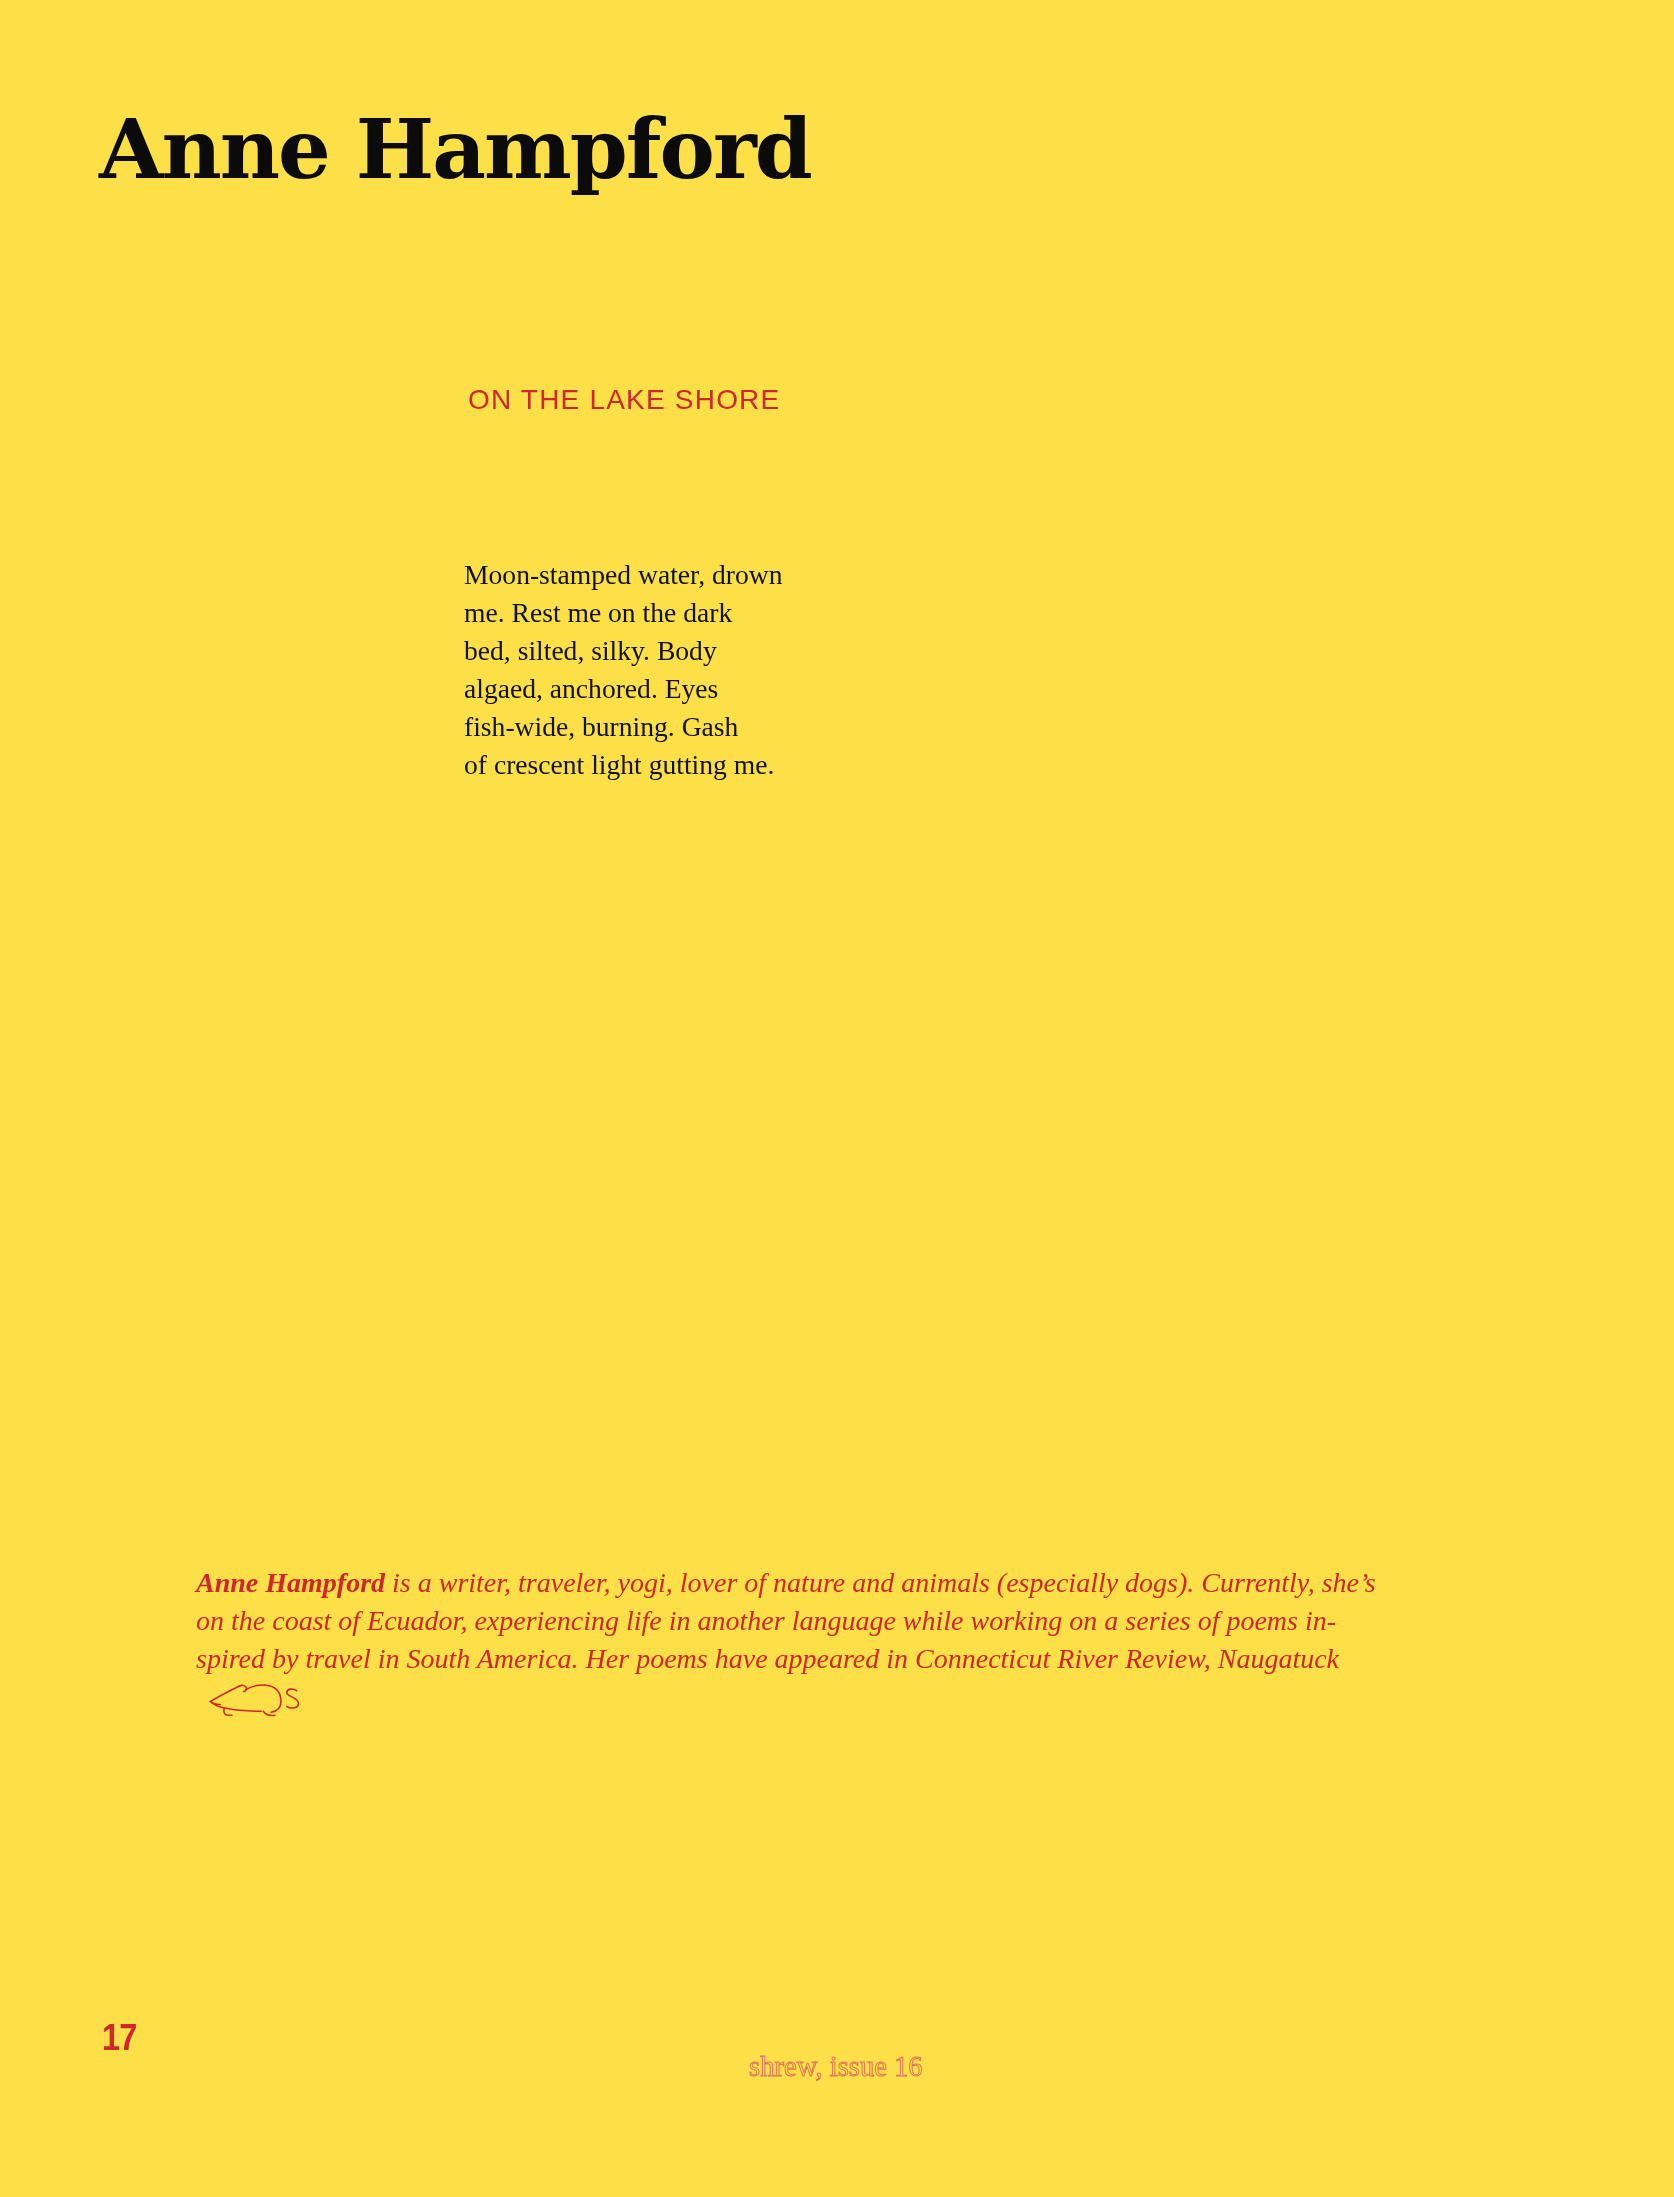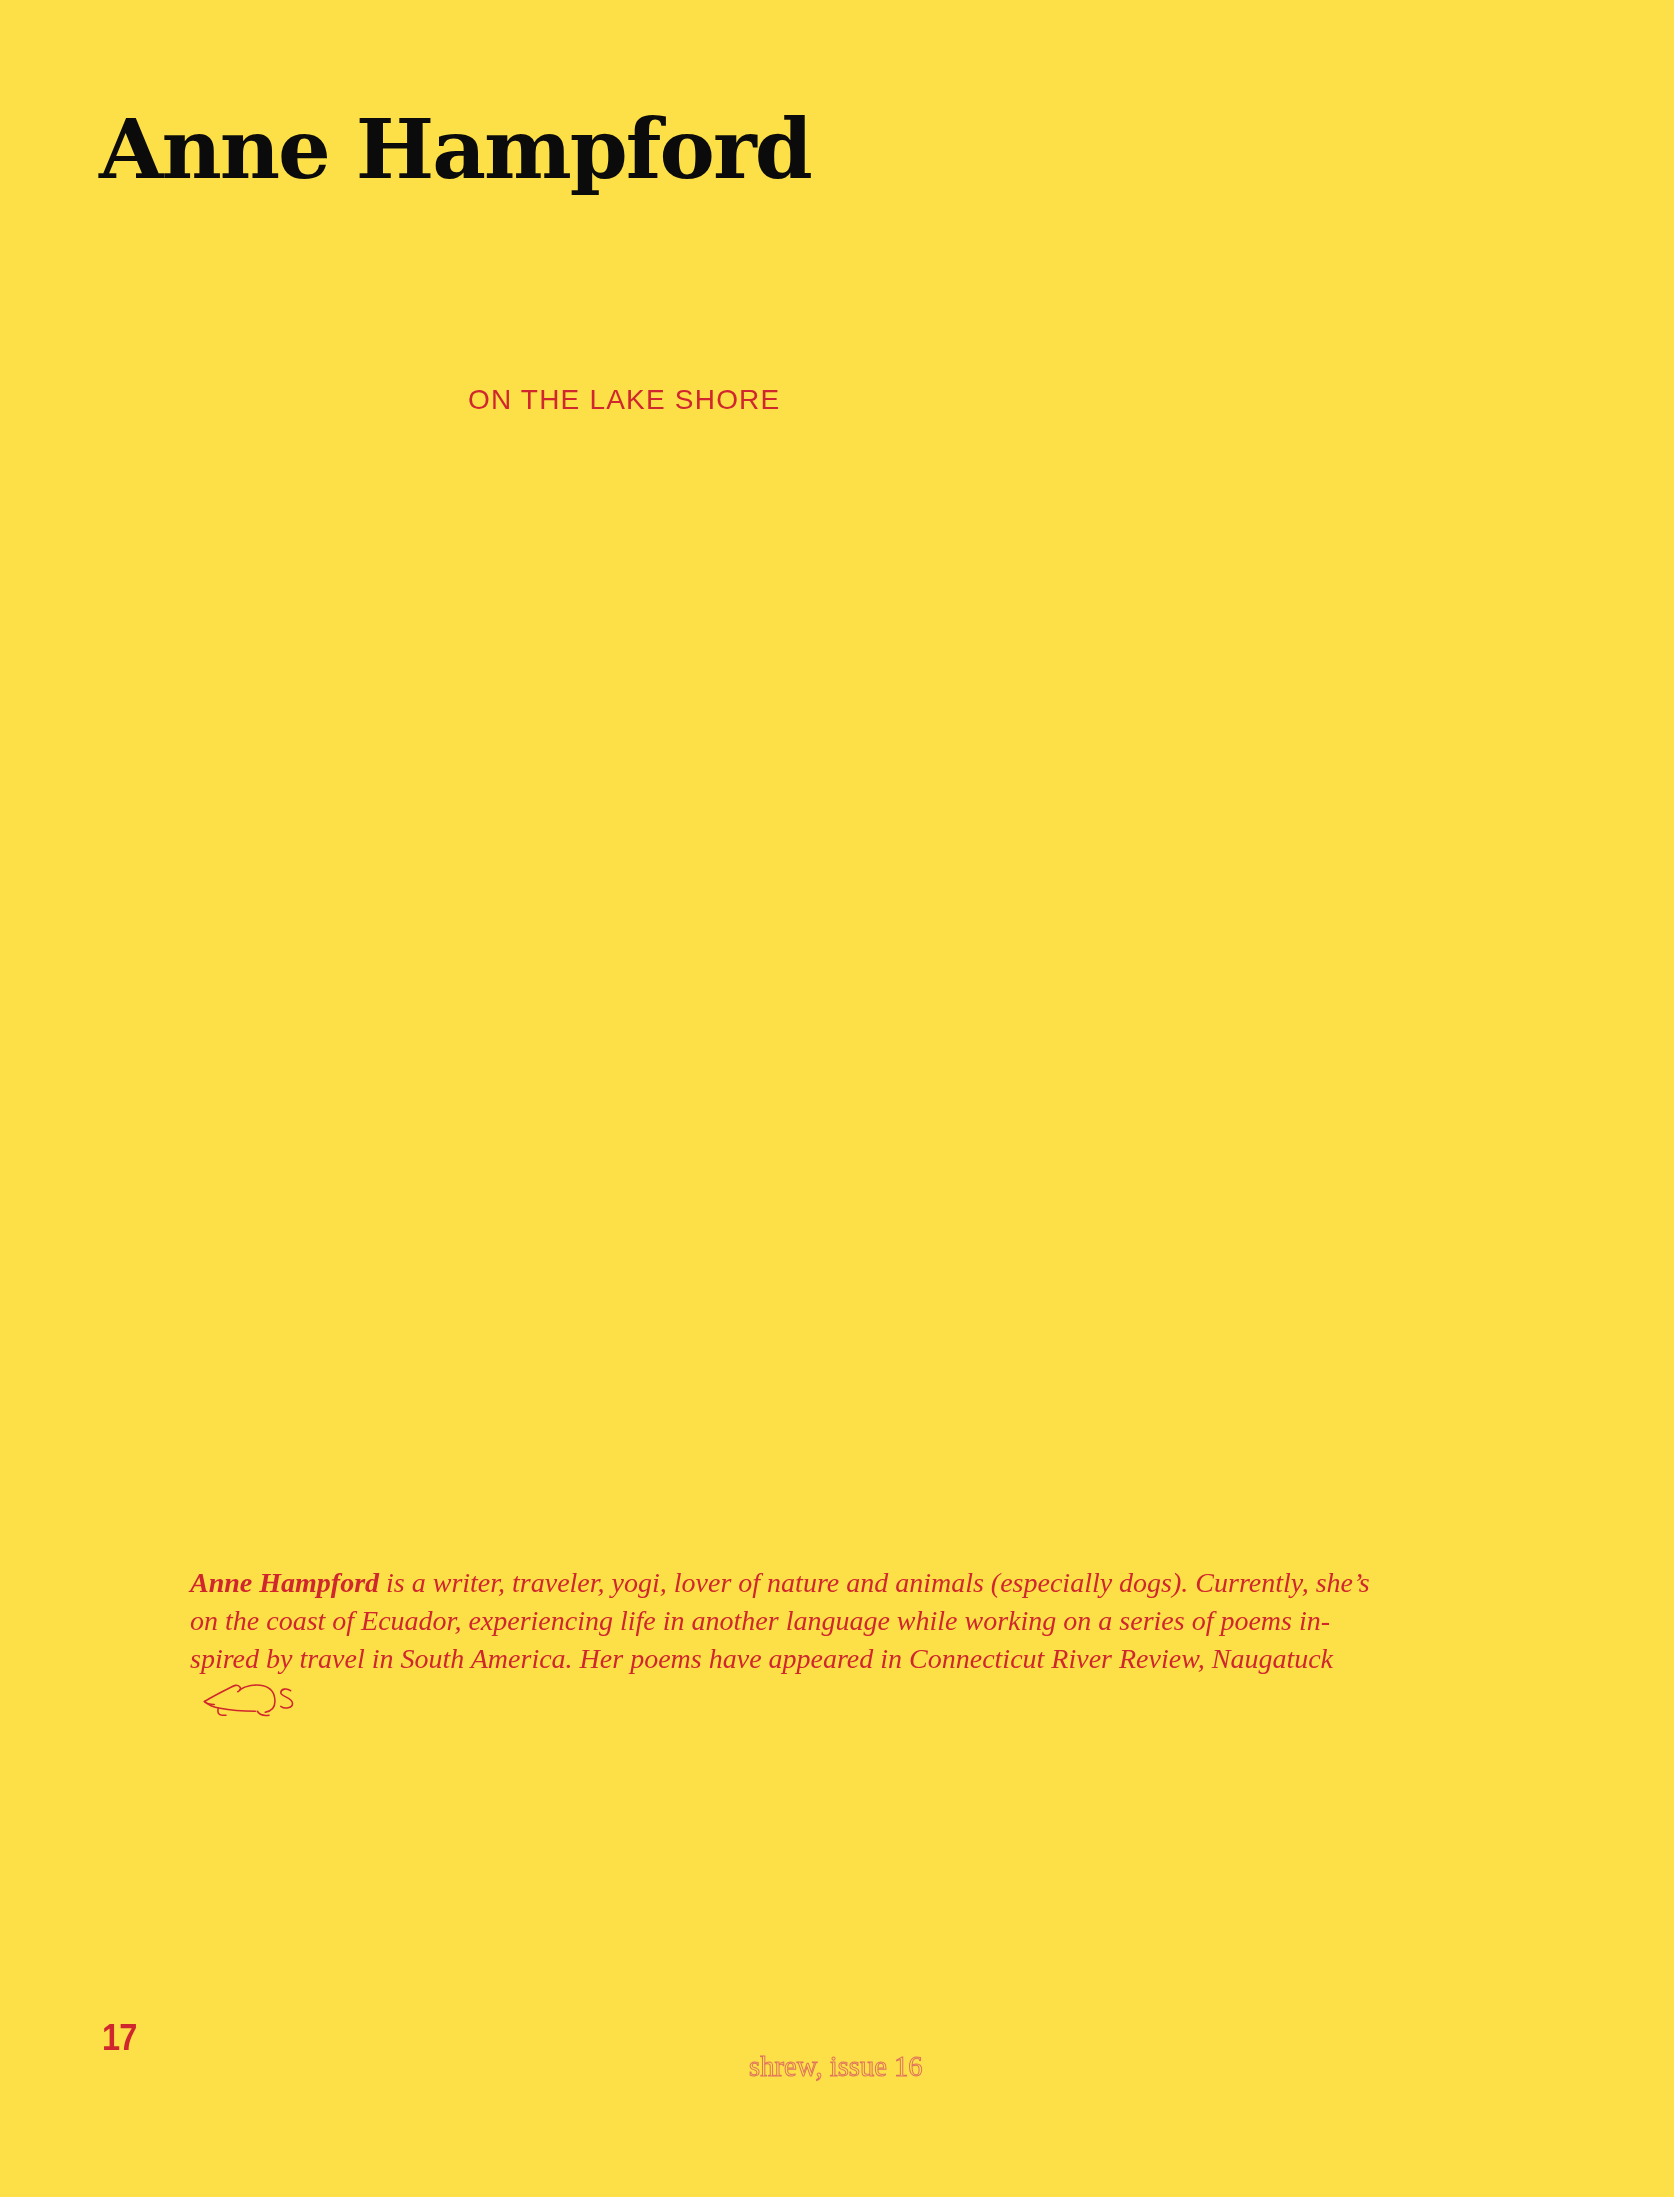--- a/index.html
+++ b/index.html
@@ -56,21 +56,21 @@
       line-height: 38px;
       color: #111111;
     }
     .poem li {
       white-space: nowrap;
       margin: 0;
       padding: 0;
     }
     .bio {
       position: absolute;
-      left: 190px;
+      left: 196px;
       top: 1564px;
       width: 1182px;
       margin: 0;
       font-family: "Liberation Serif", serif;
       font-style: italic;
       font-size: 28px;
       line-height: 38px;
       color: #d0262d;
     }
     .bio .bio-line {
@@ -116,20 +116,28 @@
   </style>
 </head>
 <body>
 
 <div class="page">
 
   <h1 class="author-title">Anne Hampford</h1>
 
   <h2 class="poem-title">ON THE LAKE SHORE</h2>
 
+  <ul class="poem">
+    <li>Moon-stamped water, drown</li>
+    <li>me. Rest me on the dark</li>
+    <li>bed, silted, silky. Body</li>
+    <li>algaed, anchored. Eyes</li>
+    <li>fish-wide, burning. Gash</li>
+    <li>of crescent light gutting me.</li>
+  </ul>
 
   <div class="bio">
     <span class="bio-line"><span class="bio-name">Anne Hampford</span><span> is a writer, traveler, yogi, lover of nature and animals (especially dogs). Currently, she’s</span></span>
     <span class="bio-line">on the coast of Ecuador, experiencing life in another language while working on a series of poems in-</span>
     <span class="bio-line">spired by travel in South America. Her poems have appeared in Connecticut River Review, Naugatuck</span>
     <span class="bio-line"><span class="shrew-icon"><svg width="99" height="45" viewBox="0 0 100 46" fill="none" stroke="#d0262d" stroke-width="1.6" stroke-linecap="round" stroke-linejoin="round">
 
           <path d="M4 24 C 14 18, 22 14, 30 10 C 34 8, 37 6, 40 9 C 42 11, 40 13, 38 14"></path>
 
           <path d="M40 12 C 46 8, 56 6, 64 8 C 72 10, 76 16, 76 24 C 76 30, 72 34, 66 35"></path>

